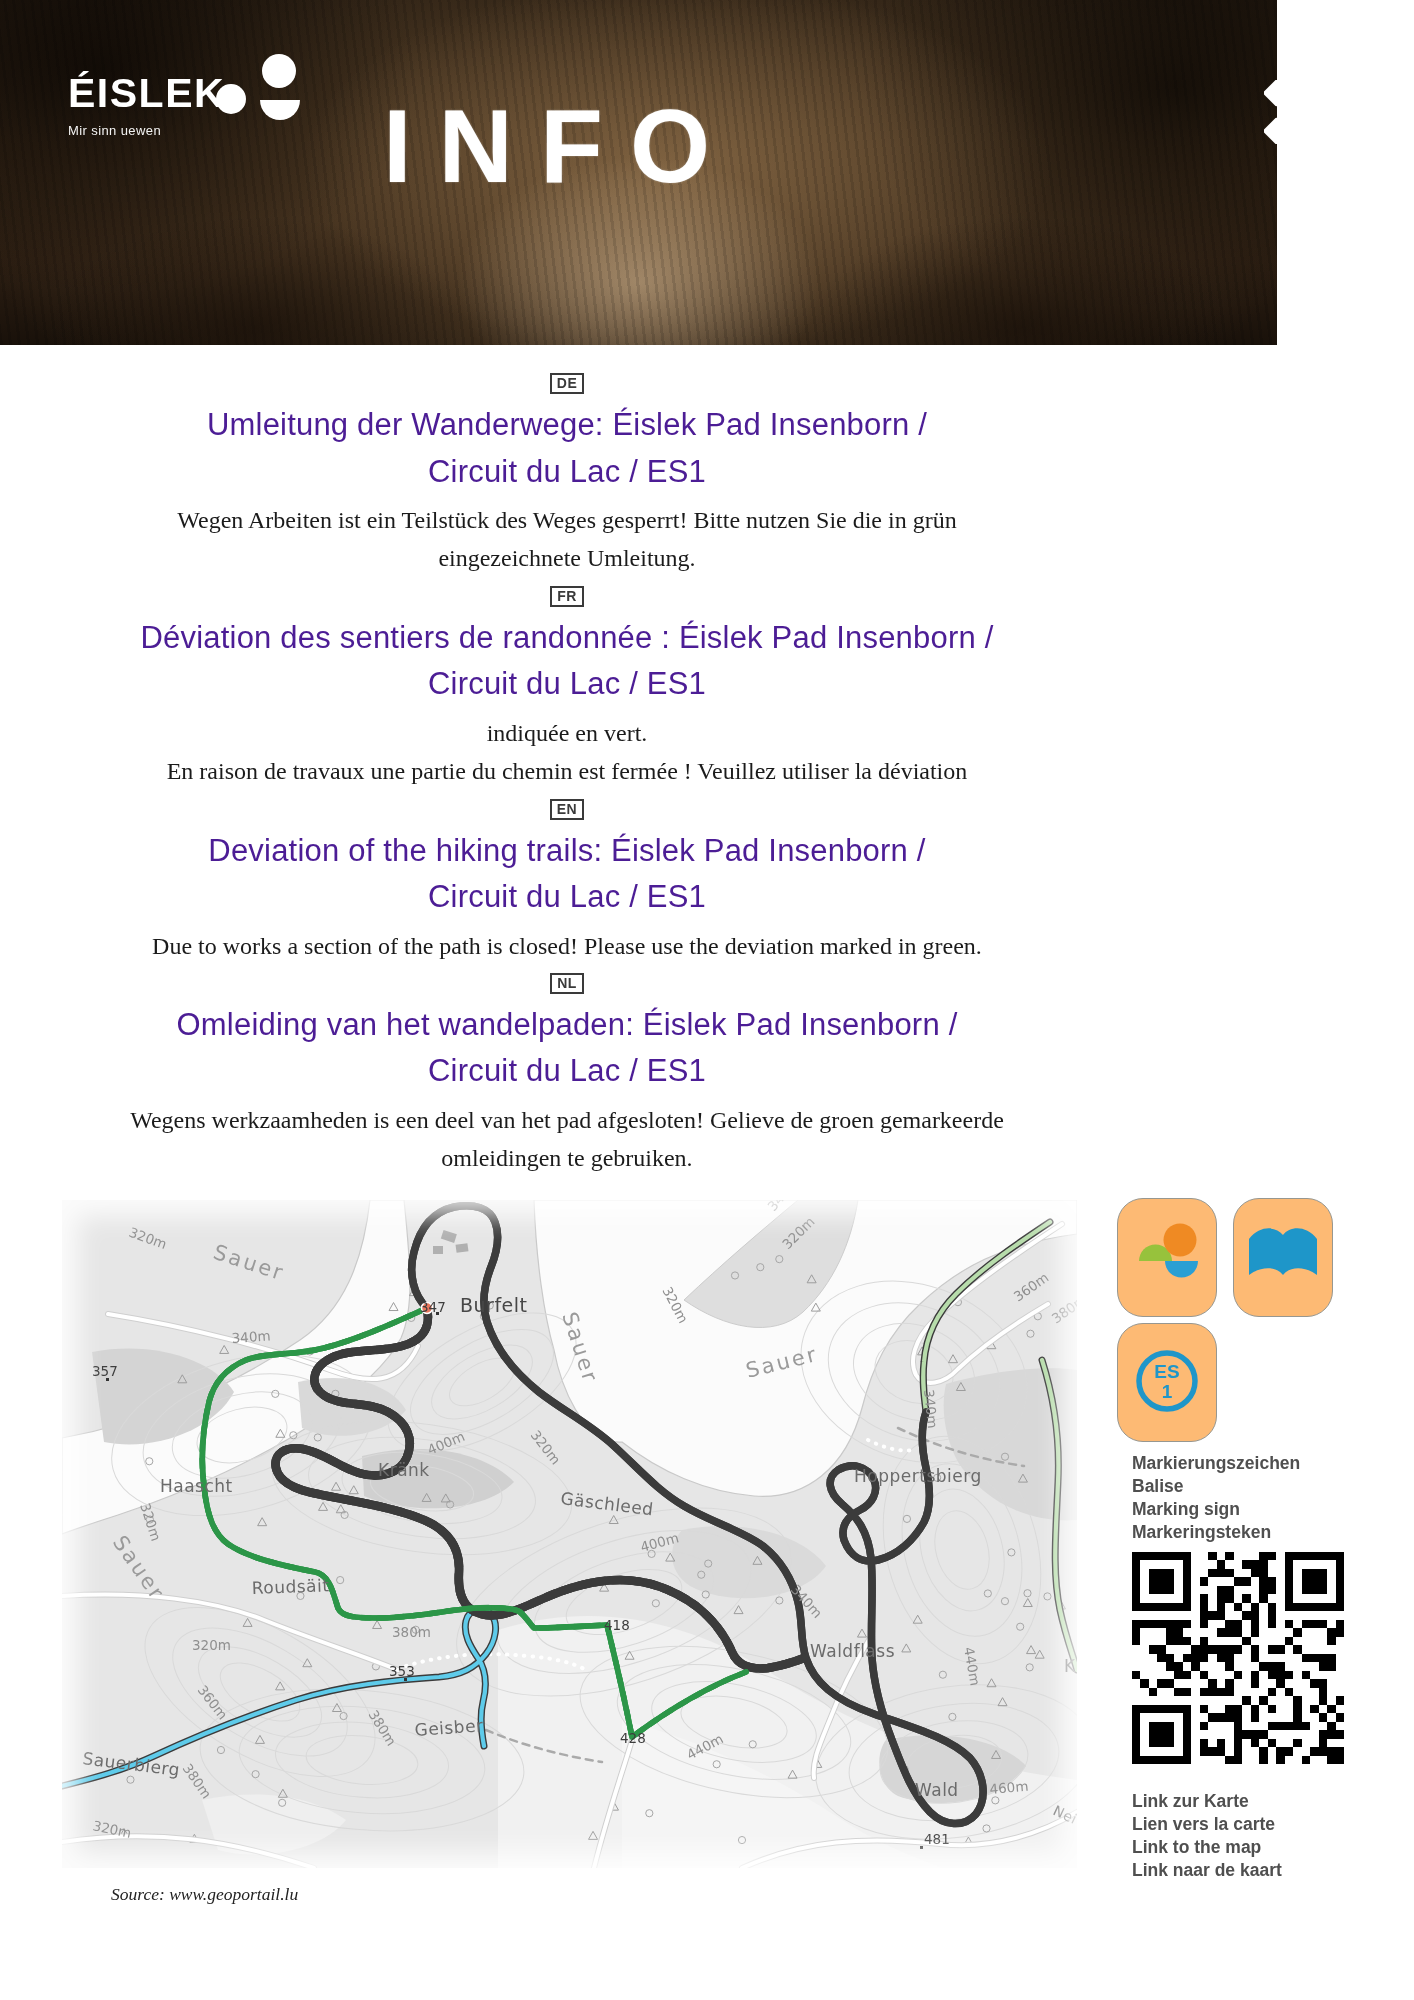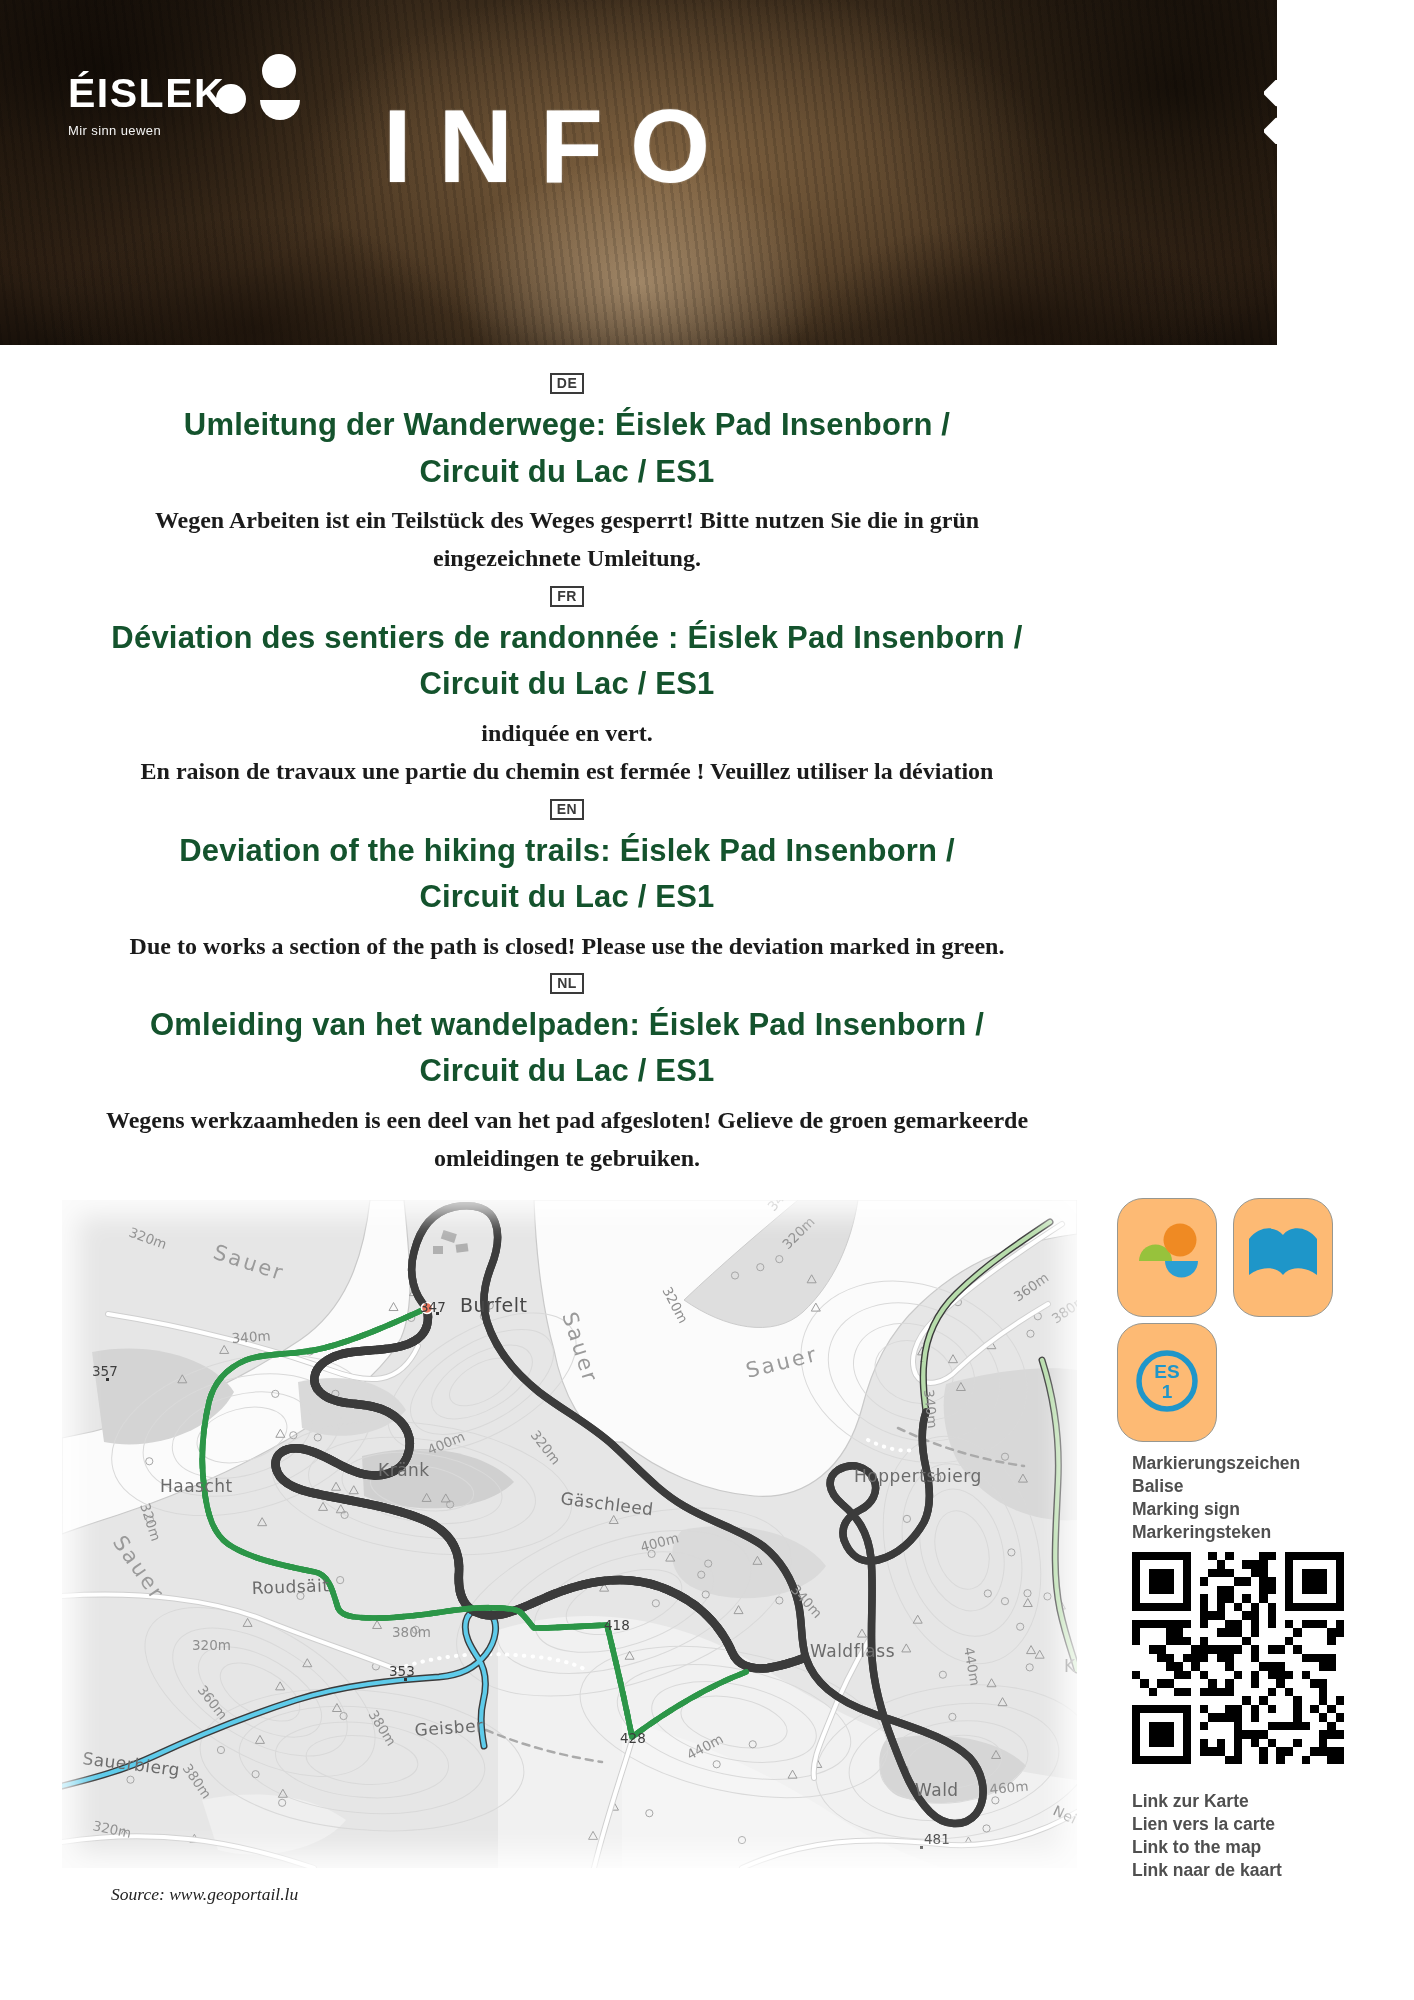--- a/index.html
+++ b/index.html
@@ -28,22 +28,22 @@
   .lm-c3{position:absolute;right:-4px;top:46px;width:40px;height:20px;border-radius:0 0 20px 20px;background:#fff;}
   .info-title{position:absolute;left:383px;top:88px;z-index:3;color:#fff;font-size:103px;font-weight:700;letter-spacing:27px;
      text-shadow:0 0 2px rgba(255,255,255,.4);}
   .x-icon{position:absolute;left:1262px;top:80px;z-index:3;}
 
   
   .content{position:absolute;left:62px;top:373px;width:1010px;}
   .sec{margin-bottom:8px;text-align:center;}
   .badge{display:inline-block;border:2px solid #3a3a3a;padding:0px 5px 1px 5px;font-size:14px;font-weight:600;
      color:#3a3a3a;letter-spacing:.5px;margin-bottom:8px;}
-  .h{font-size:31px;line-height:1.5;font-weight:700;color:#14532d;letter-spacing:.2px;margin-bottom:6px;}
-  .b{font-family:"Liberation Serif",serif;font-size:24px;line-height:1.6;color:#1b1b1b;font-weight:bold;}
+  .h{font-size:31px;line-height:1.5;font-weight:400;color:#4c1d95;letter-spacing:.2px;margin-bottom:6px;}
+  .b{font-family:"Liberation Serif",serif;font-size:24px;line-height:1.6;color:#1b1b1b;}
 
   
   .map-wrap{position:absolute;left:62px;top:1200px;width:1015px;height:668px;background:#e6e6e6;}
   .map-fade{position:absolute;inset:0;box-shadow:inset 0 0 26px 16px rgba(255,255,255,.85);pointer-events:none;}
   .source{position:absolute;left:63px;top:1884px;font-family:"Liberation Serif",serif;font-style:italic;
      font-size:17.5px;color:#222;margin-left:48px;}
 
   
   .card{position:absolute;width:98px;height:117px;border:1.5px solid #979790;border-radius:26px;background:#fdba74;}
   .side-text{position:absolute;left:1132px;width:260px;font-size:17.5px;font-weight:700;color:#4f4f4f;line-height:1.32;}

